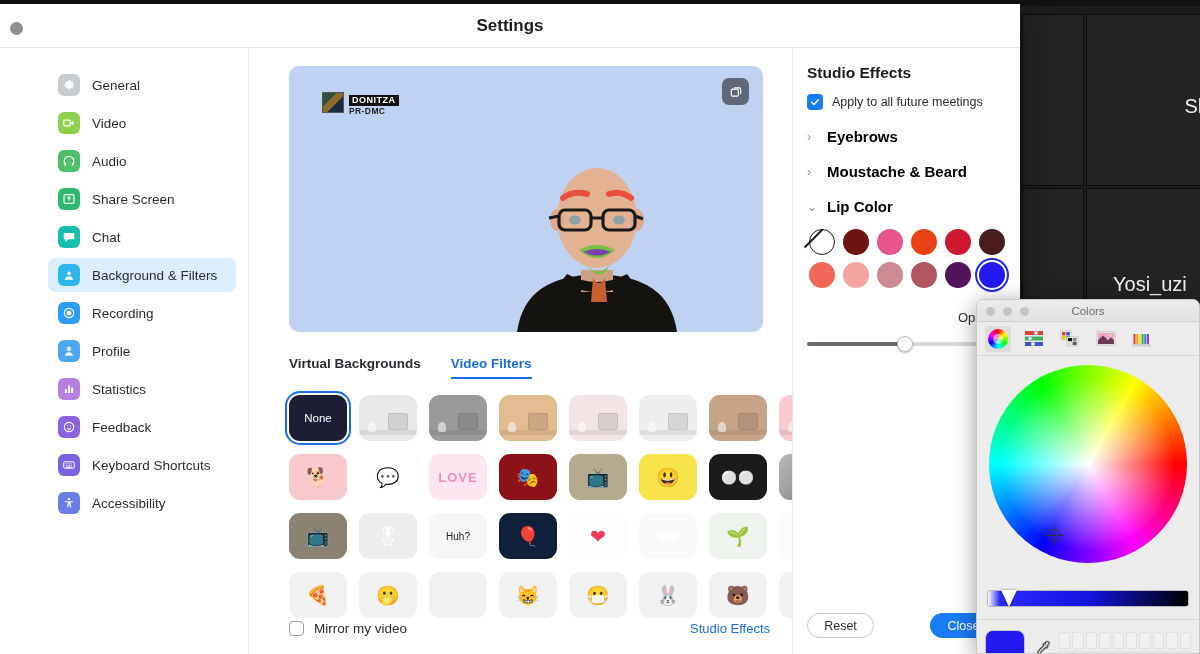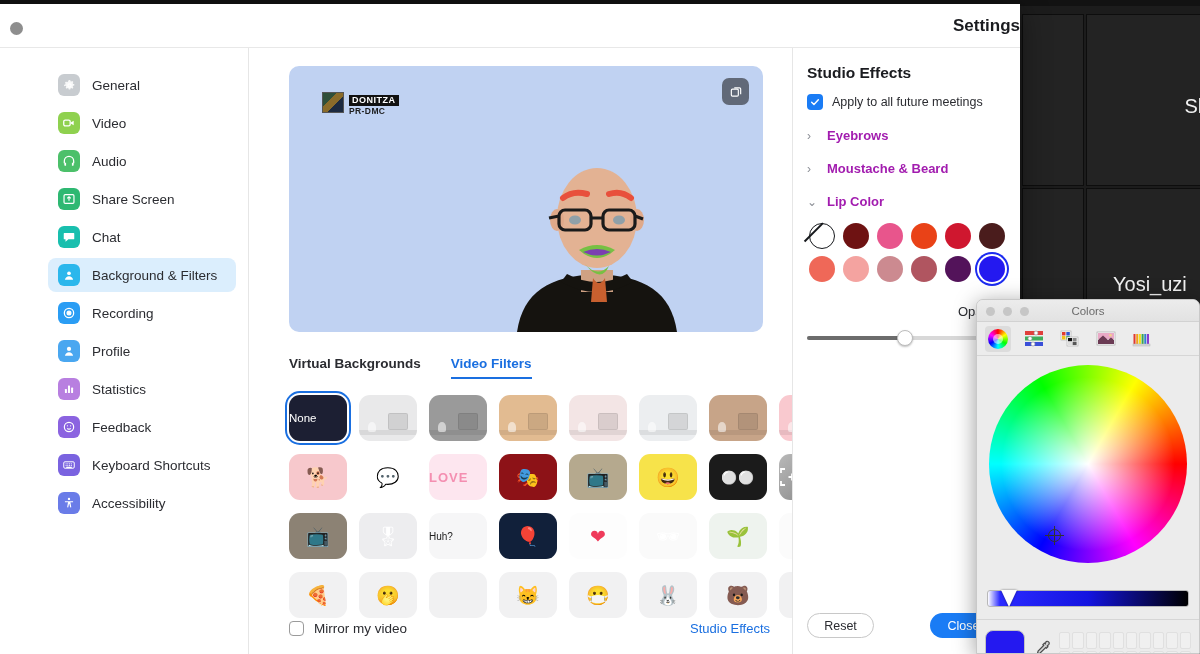--- a/index.html
+++ b/index.html
@@ -46,21 +46,21 @@
     height: 44px;
     background: #ffffff;
     border-bottom: 1px solid #e8e8e8;
   }
   .traffic {
     position: absolute; left: 10px; top: 18px;
     width: 13px; height: 13px; border-radius: 50%;
     background: #8e8e8e;
   }
   .win-title {
-    text-align: right;
+    text-align: center;
     line-height: 44px;
     font-size: 17px;
     font-weight: bold;
     color: #1b1c20;
   }
 
   .body-row { display: flex; height: 606px; padding-left: 36px; }
 
   
   .sidebar {
@@ -148,21 +148,21 @@
     gap: 13px 12px;
     width: 560px;
   }
   .fcell {
     width: 58px; height: 46px;
     border-radius: 11px;
     position: relative;
     overflow: hidden;
     cursor: pointer;
     background: #eee;
-    display:flex;align-items:center;justify-content:flex-start;
+    display:flex;align-items:center;justify-content:center;
     font-size: 11.5px; color:#fff;
   }
   .fcell.sel {
     outline: 2px solid #1a6fe0;
     outline-offset: 2px;
   }
   .fthumb-inner {
     position:absolute; inset:0;
     display:flex;align-items:center;justify-content:center;
     font-size: 19px;
@@ -209,21 +209,21 @@
   .cbox-on {
     width:16px;height:16px;border-radius:4px;background:#1a7cf5;
     display:flex;align-items:center;justify-content:center;
   }
   .apply-lbl { font-size: 12.5px; color:#2b2c31; }
 
   .acc {
     display:flex; align-items:center; gap:10px;
     margin-top: 18px; cursor:pointer;
   }
-  .acc-label { font-size: 13px; font-weight: bold; color:#a21caf; }
+  .acc-label { font-size: 15px; font-weight: bold; color:#000000; }
   .chev { color:#8c8f96; font-size: 12px; width:10px; }
 
   .swatches {
     margin-top: 14px;
     display: grid;
     grid-template-columns: repeat(6, 30px);
     gap: 7px 4px;
     margin-left: 2px;
   }
   .sw { width: 26px; height: 26px; border-radius: 50%; cursor:pointer; }

